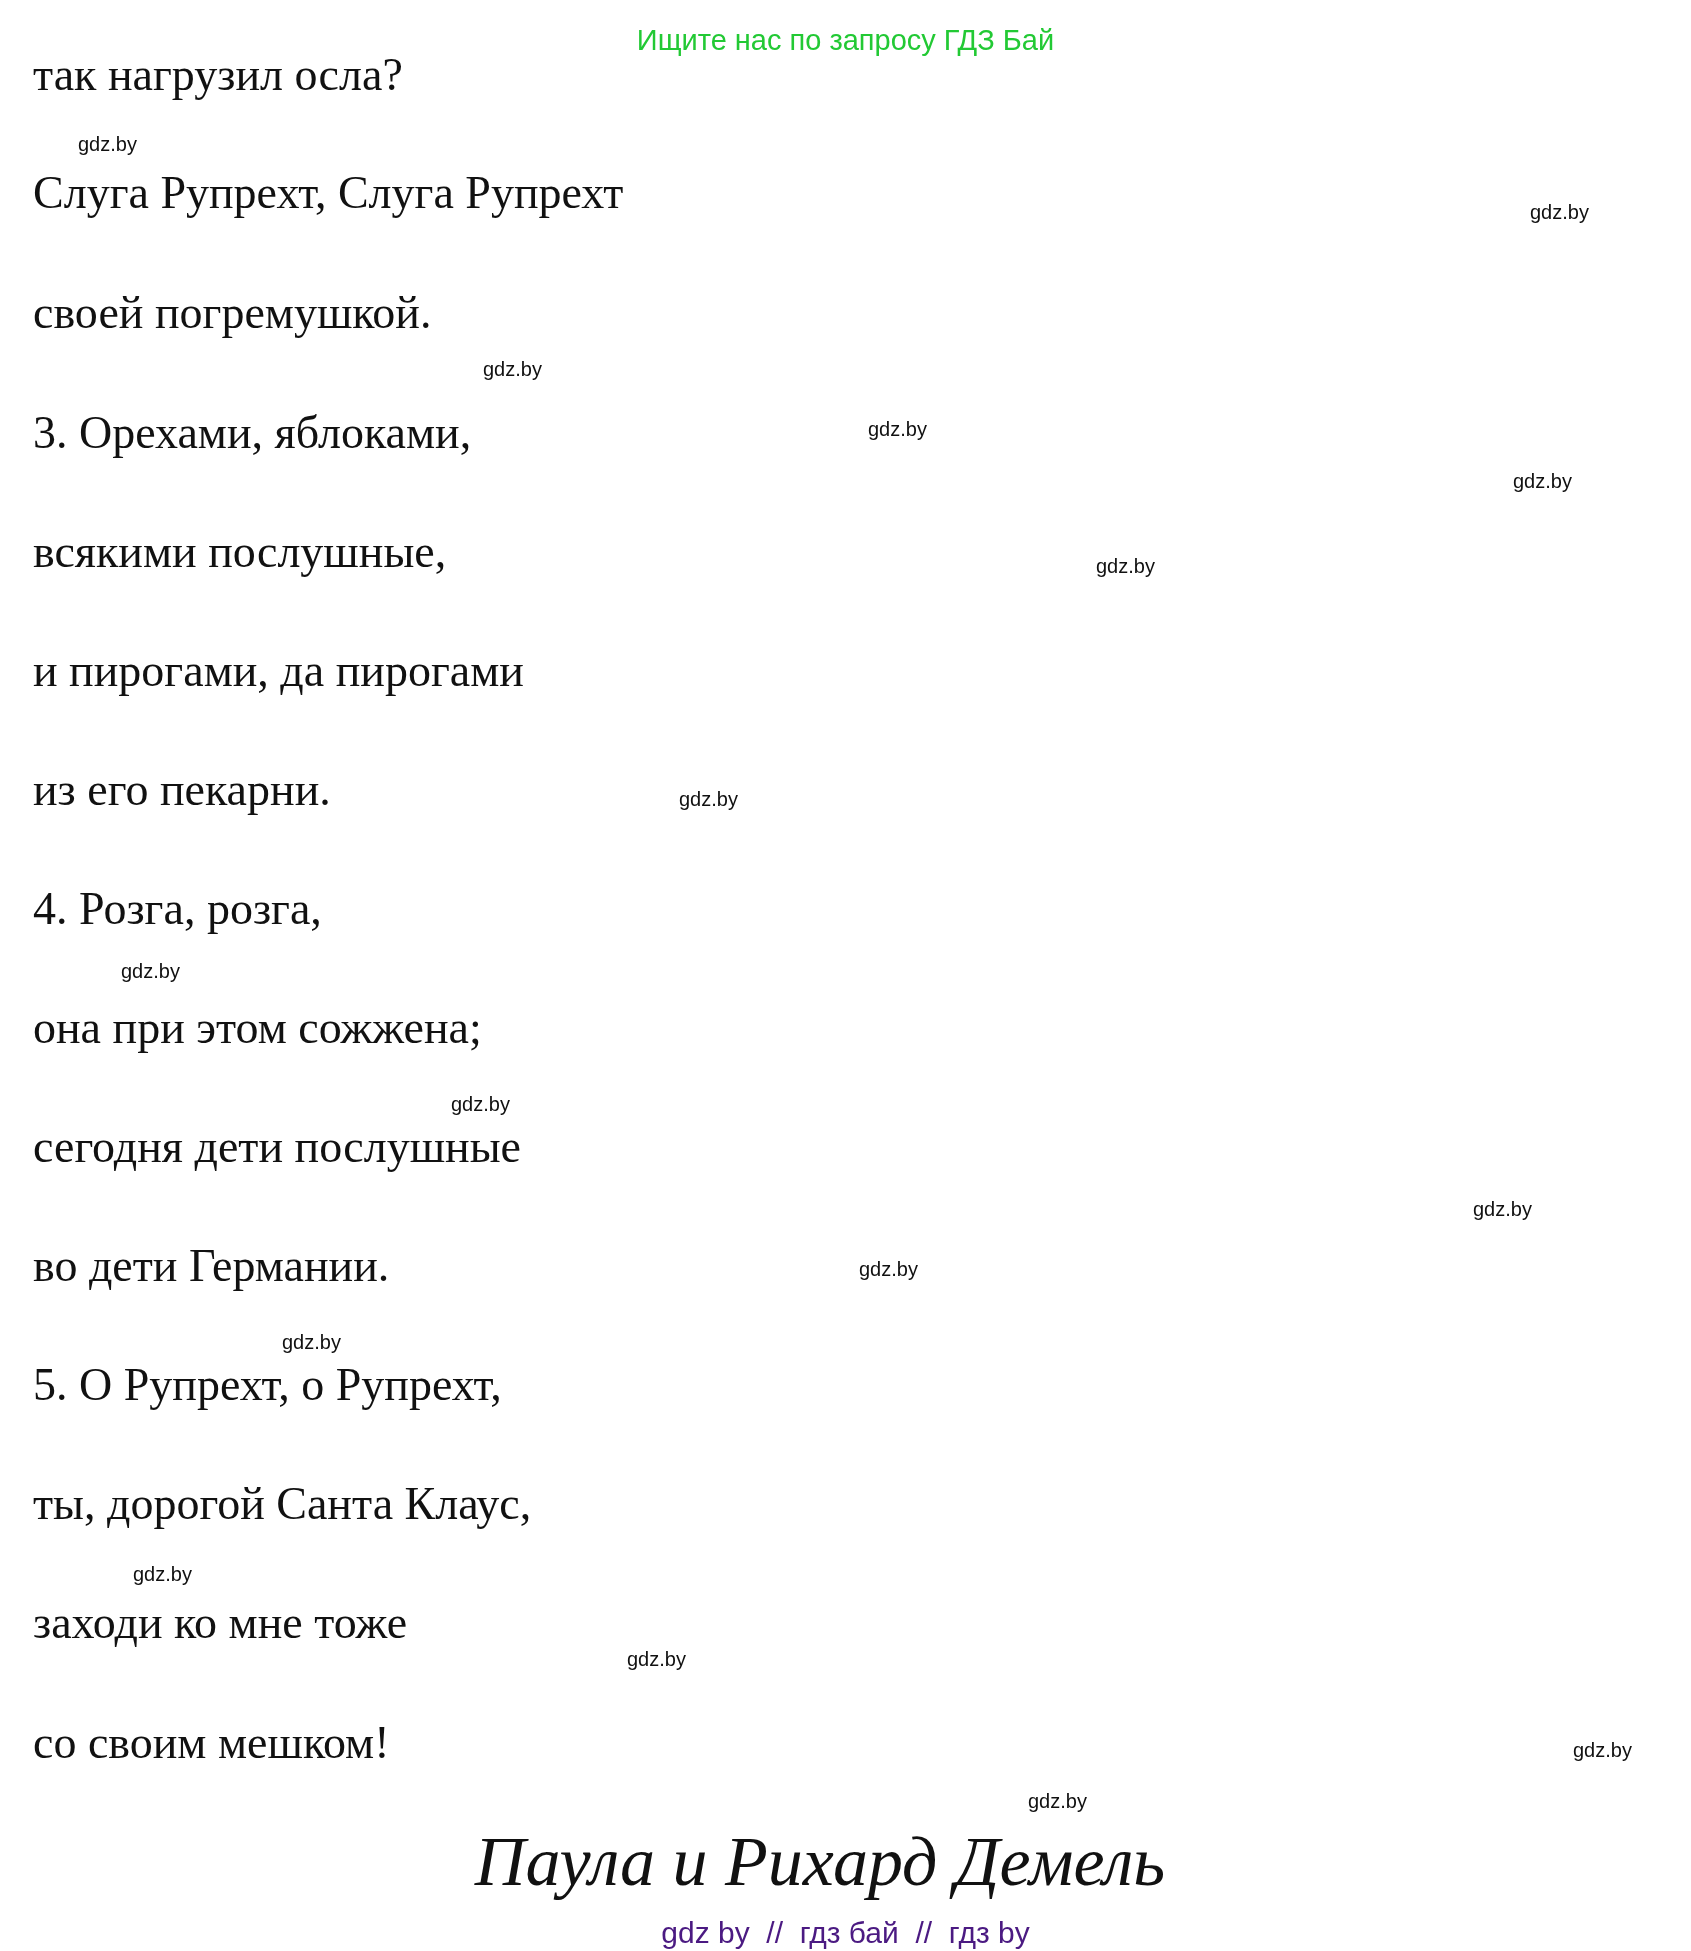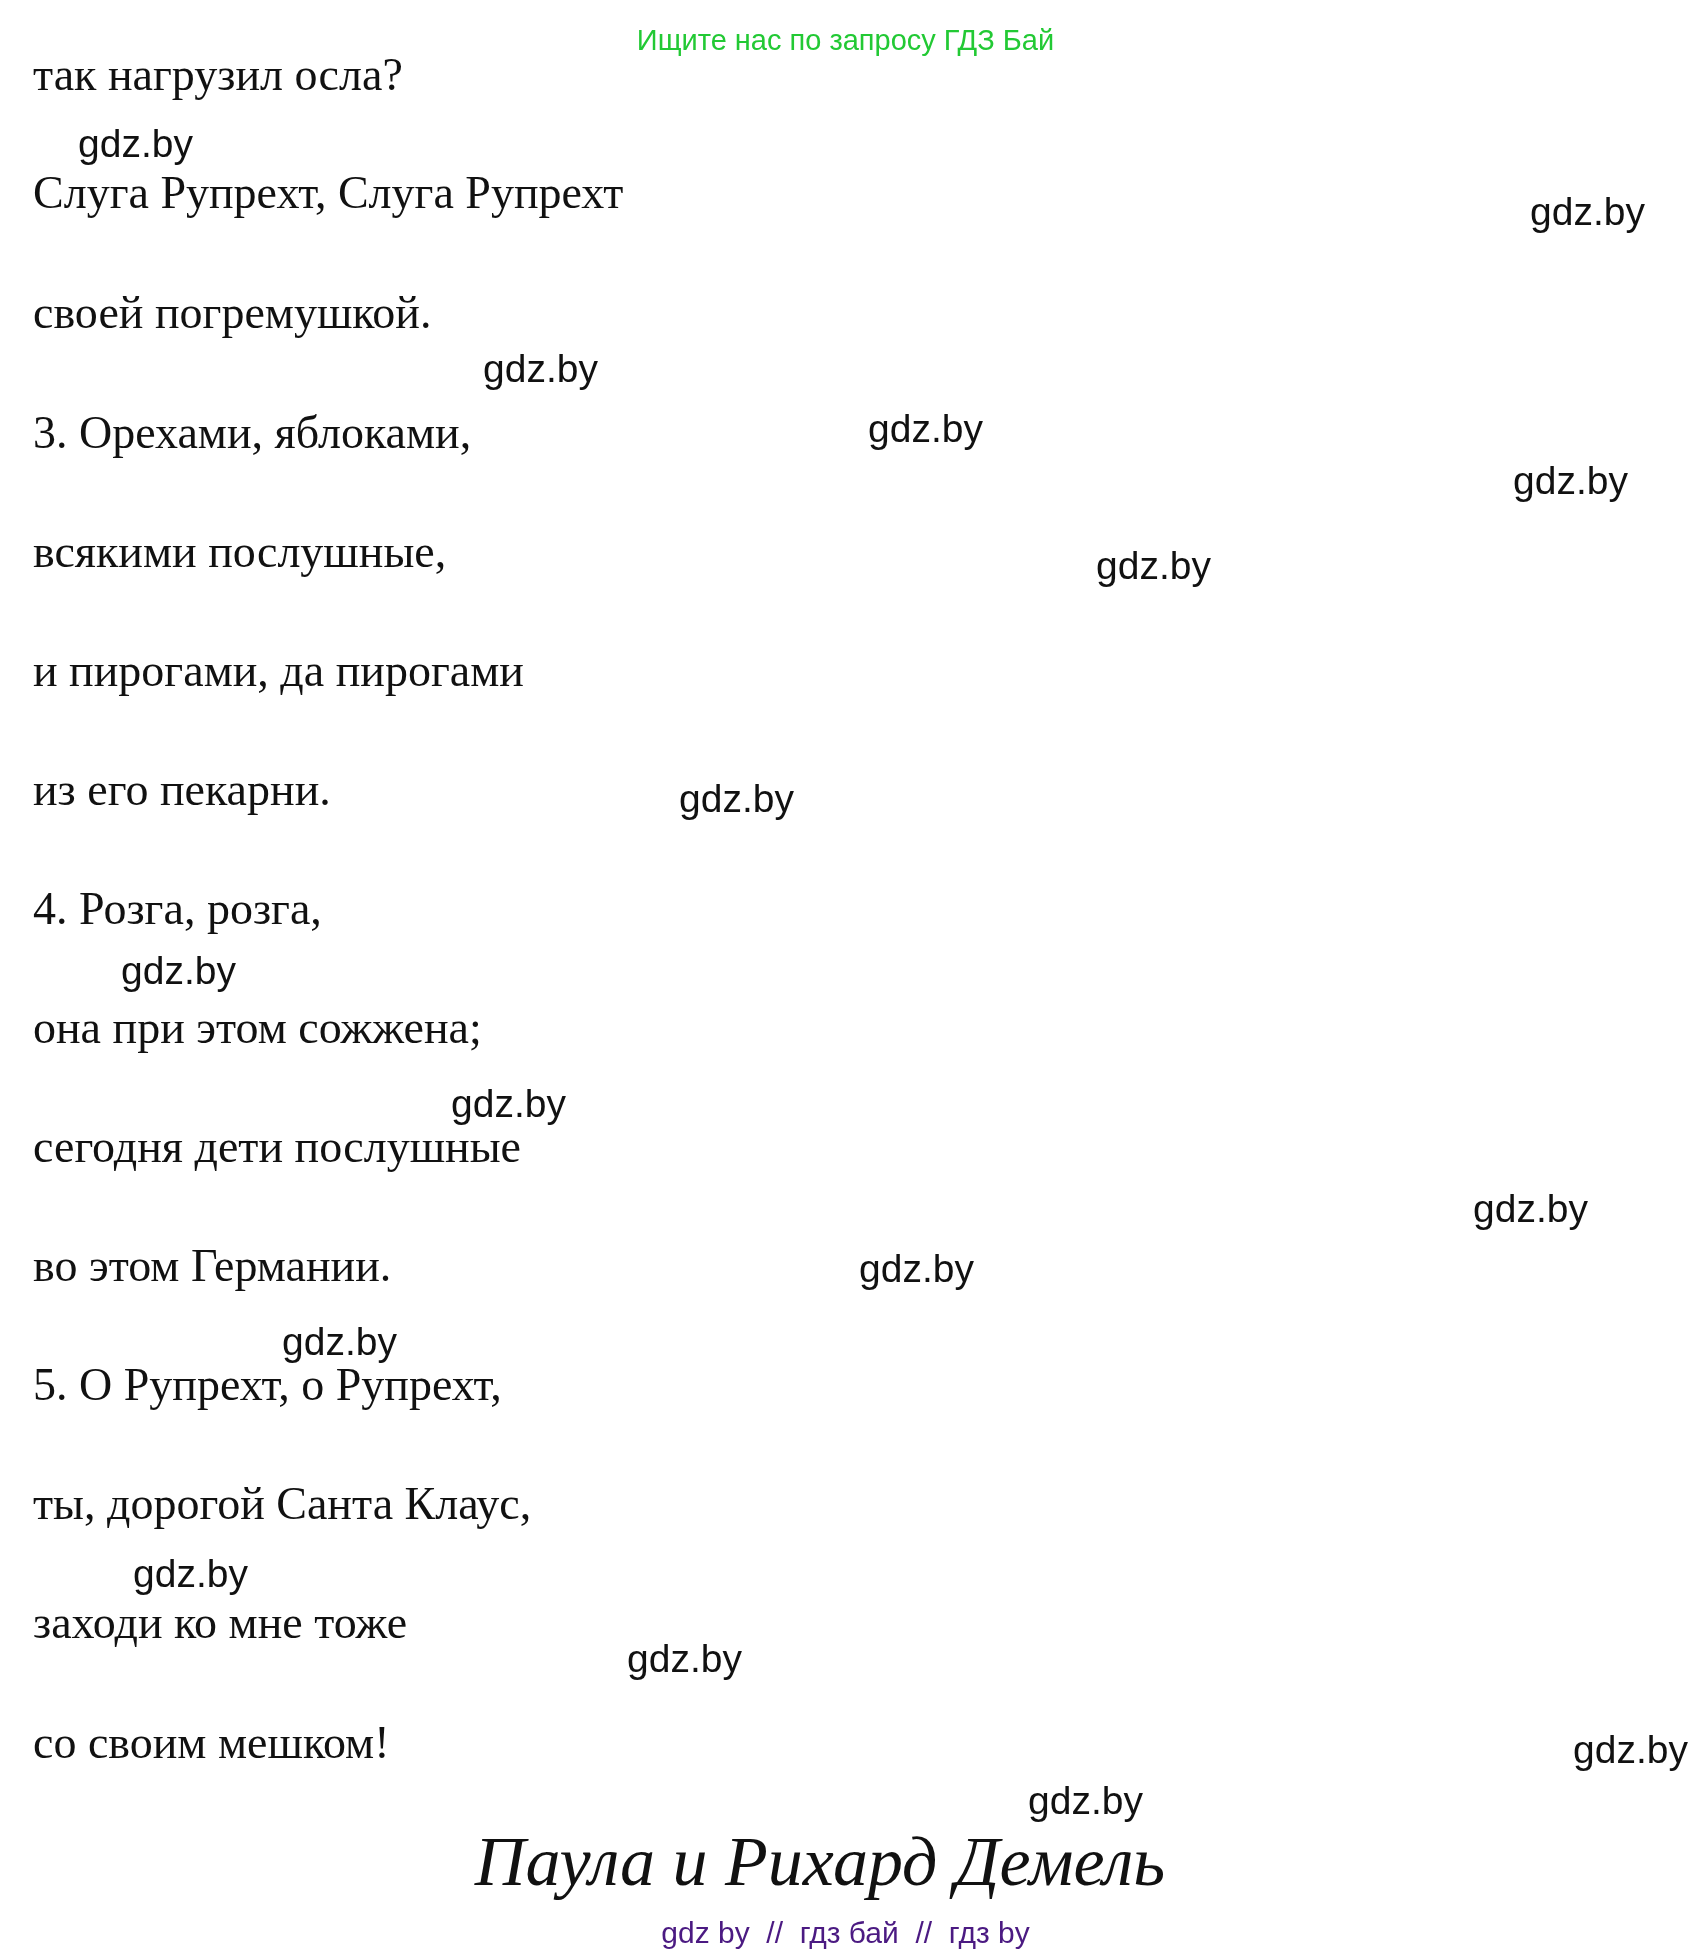--- a/index.html
+++ b/index.html
@@ -10,21 +10,21 @@
       line-height: 32px;
       margin-top: 24px;
     }
     .line {
       position: absolute; left: 33px;
       font-family: "Liberation Serif", serif; font-size: 46px; color: #111;
       white-space: nowrap; line-height: 60px;
     }
     .wm {
       position: absolute;
-      font-family: "Liberation Sans", sans-serif; font-size: 39px; color: #111;
+      font-family: "Liberation Sans", sans-serif; font-size: 20px; color: #111;
       white-space: nowrap; line-height: 32px;
     }
     .author {
       position: absolute; left: 0; width: 1640px; text-align: center; top: 1830px;
       font-family: "Liberation Serif", serif; font-style: italic; font-size: 70px; color: #111;
       line-height: 64px;
     }
     .footer {
       position: absolute; left: 0; width: 1691px; text-align: center; top: 1916px;
       font-family: "Liberation Sans", sans-serif; font-size: 30px; color: #4b1a82;
@@ -39,21 +39,21 @@
 <div class="line" style="top:45px">так нагрузил осла?</div>
 <div class="line" style="top:163px">Слуга Рупрехт, Слуга Рупрехт</div>
 <div class="line" style="top:283px">своей погремушкой.</div>
 <div class="line" style="top:403px">3. Орехами, яблоками,</div>
 <div class="line" style="top:522px">всякими послушные,</div>
 <div class="line" style="top:641px">и пирогами, да пирогами</div>
 <div class="line" style="top:760px">из его пекарни.</div>
 <div class="line" style="top:879px">4. Розга, розга,</div>
 <div class="line" style="top:998px">она при этом сожжена;</div>
 <div class="line" style="top:1117px">сегодня дети послушные</div>
-<div class="line" style="top:1236px">во этом Германии.</div>
+<div class="line" style="top:1236px">во дети Германии.</div>
 <div class="line" style="top:1355px">5. О Рупрехт, о Рупрехт,</div>
 <div class="line" style="top:1474px">ты, дорогой Санта Клаус,</div>
 <div class="line" style="top:1593px">заходи ко мне тоже</div>
 <div class="line" style="top:1713px">со своим мешком!</div>
 
 <div class="wm" style="left:78px;top:128px">gdz.by</div>
 <div class="wm" style="left:1530px;top:196px">gdz.by</div>
 <div class="wm" style="left:483px;top:353px">gdz.by</div>
 <div class="wm" style="left:868px;top:413px">gdz.by</div>
 <div class="wm" style="left:1513px;top:465px">gdz.by</div>

